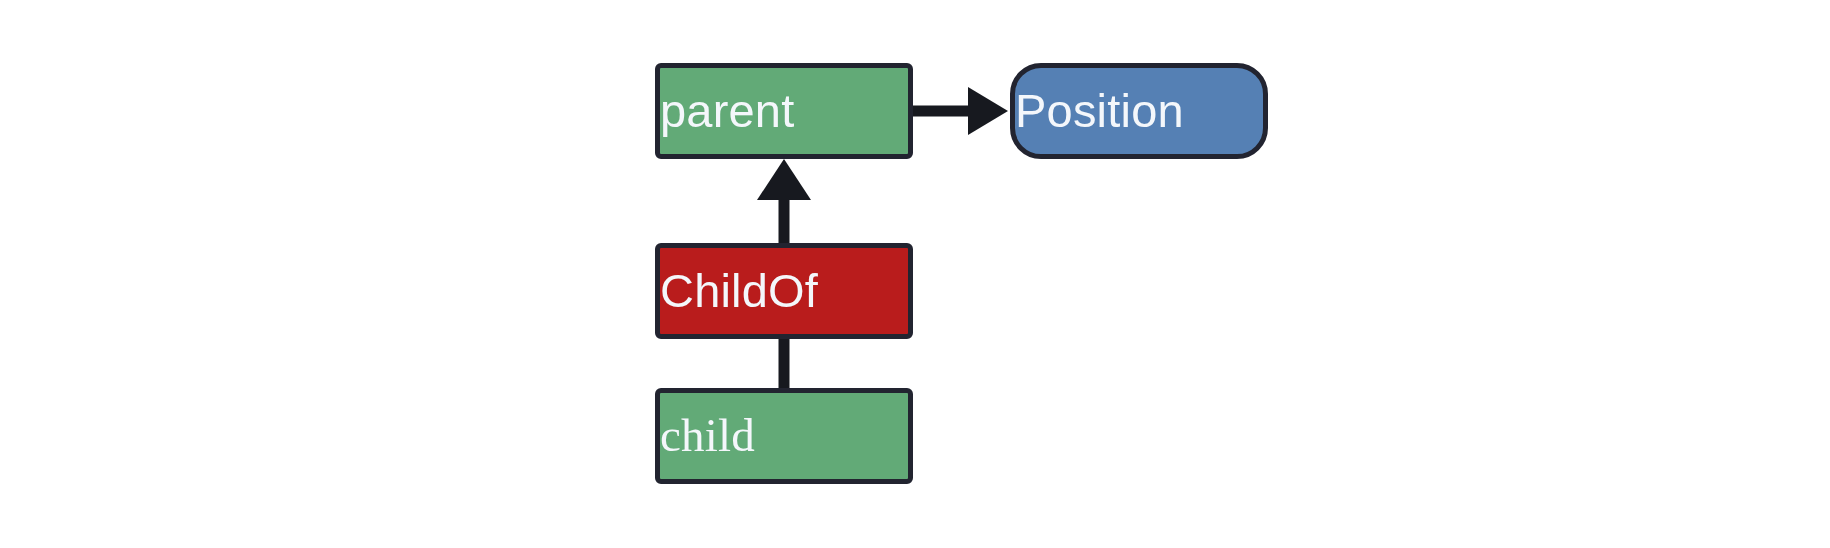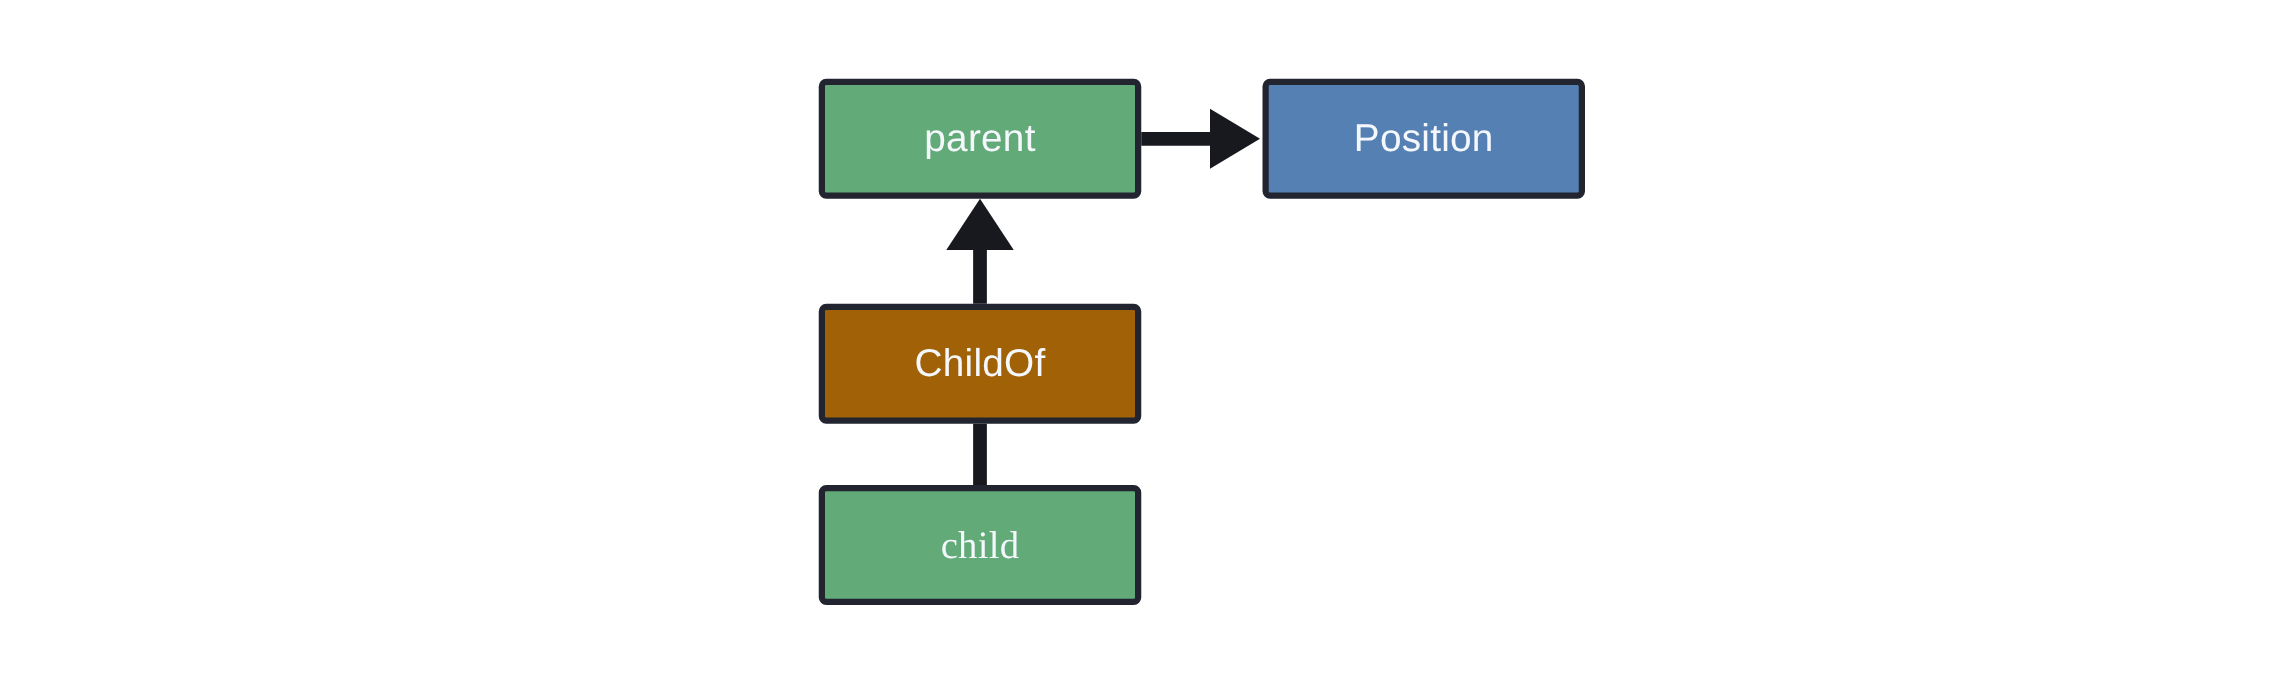--- a/index.html
+++ b/index.html
@@ -19,44 +19,44 @@
     height: 548px;
     background: #ffffff;
   }
   .node {
     position: absolute;
     box-sizing: border-box;
     border: 5px solid #222430;
     border-radius: 6px;
     display: flex;
     align-items: center;
-    justify-content: center;
+    justify-content: flex-start;
     color: #f4f7fb;
-    font-size: 31px;
+    font-size: 47px;
     font-weight: 400;
     letter-spacing: 0.2px;
     line-height: 1;
     user-select: none;
   }
   .node-entity    { background: #62aa77; }
   .node-component { background: #5580b4; }
-  .node-relation  { background: #a16207; }
+  .node-relation  { background: #b91c1c; }
 
   .node-label {
     display: block;
     transform: translateY(-1px);
   }
 
   #node-parent {
     left: 655px;  top: 63px;
     width: 258px; height: 96px;
   }
   #node-position {
     left: 1010px; top: 63px;
-    width: 258px; height: 96px;
+    width: 258px; height: 96px; border-radius: 31px;
   }
   #node-childof {
     left: 655px;  top: 243px;
     width: 258px; height: 96px;
   }
   #node-child {
     left: 655px;  top: 388px;
     width: 258px; height: 96px; font-family: Liberation Serif, serif;
   }
 

